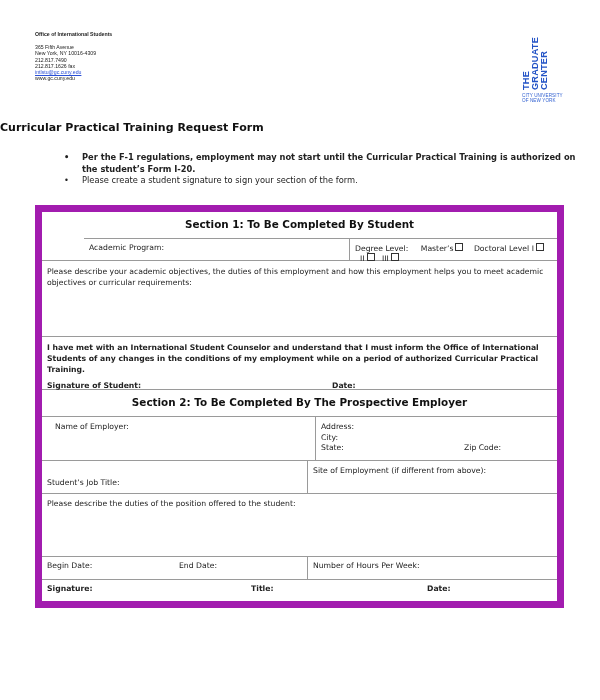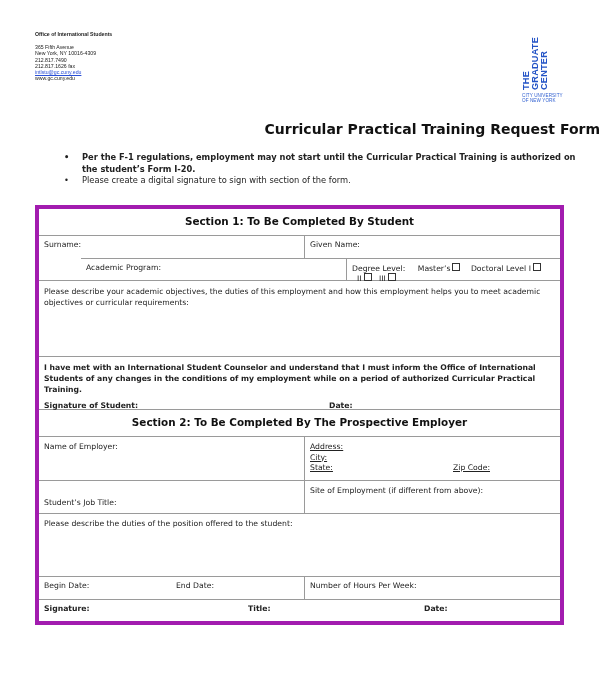--- a/index.html
+++ b/index.html
@@ -4,26 +4,26 @@
   <style>
     html, body { margin: 0; padding: 0; background: #ffffff; }
     body { width: 600px; height: 700px; position: relative; overflow: hidden; font-family: "Liberation Sans", sans-serif; color: #111; }
     .hdr { position: absolute; left: 35px; top: 31px; font-size: 5.2px; line-height: 6.2px; color: #222; }
     .hdr .office { font-weight: bold; margin-bottom: 7px; }
     .hdr .link { color: #2a4fd6; text-decoration: underline; }
     .logo { position: absolute; left: 522px; top: 32px; width: 45px; height: 72px; }
     .logo .vert { position: absolute; left: 0; top: 0; width: 40px; height: 60px; }
     .logo .vline { position: absolute; bottom: 0; transform-origin: left bottom; transform: rotate(-90deg); white-space: nowrap; font-weight: bold; color: #2353c6; font-size: 9.2px; line-height: 9px; letter-spacing: 0.2px; }
     .logo .sub { position: absolute; left: 0; font-size: 4.6px; line-height: 5.4px; color: #2f5fd0; letter-spacing: 0.1px; white-space: nowrap; }
-    .title { position: absolute; left: 0; width: 600px; top: 121px; text-align: right; font-family: "DejaVu Sans", sans-serif; font-weight: bold; font-size: 14px; color: #111; }
+    .title { position: absolute; left: 0; width: 600px; top: 121px; text-align: left; font-family: "DejaVu Sans", sans-serif; font-weight: bold; font-size: 11px; color: #111; }
     ul.bul { position: absolute; left: 52px; top: 140px; width: 520px; margin: 12px; padding: 0; list-style: none; font-family: "DejaVu Sans", sans-serif; font-size: 8.3px; line-height: 11.5px; color: #222; }
     ul.bul li { position: relative; padding-left: 18px; }
     ul.bul li::before { content: "\2022"; position: absolute; left: 0; top: 0; }
     ul.bul li.b { font-weight: bold; }
-    .form { position: absolute; left: 35px; top: 205px; width: 529px; border: 4px solid #a21caf; box-sizing: border-box; font-family: "DejaVu Sans", sans-serif; font-size: 7.7px; color: #222; }
+    .form { position: absolute; left: 35px; top: 205px; width: 529px; border: 7px solid #a21caf; box-sizing: border-box; font-family: "DejaVu Sans", sans-serif; font-size: 7.7px; color: #222; }
     .row { display: flex; border-top: 1px solid #9a9a9a; box-sizing: border-box; }
     .row:first-child { border-top: none; }
     .cell { box-sizing: border-box; padding: 4px 5px; }
     .cell.l { width: 266px; border-right: 1px solid #9a9a9a; }
     .cell.r { flex: 1; }
     .cell.full { flex: 1; }
     .sechead { text-align: center; font-weight: bold; font-size: 10.4px; color: #111; padding: 6px 0 5px 0; }
     .bold { font-weight: bold; }
     .sp { display: inline-block; }
     .chk { display: inline-block; width: 6px; height: 6px; border: 0.8px solid #333; vertical-align: -0.5px; margin-left: 2px; }
@@ -48,31 +48,27 @@
     <div class="vline" style="left:27px; bottom:2px;">CENTER</div>
   </div>
   <div class="sub" style="top:61px;">CITY UNIVERSITY</div>
   <div class="sub" style="top:66px;">OF NEW YORK</div>
 </div>
 
 <div class="title">Curricular Practical Training Request Form</div>
 
 <ul class="bul">
   <li class="b">Per the F-1 regulations, employment may not start until the Curricular Practical Training is authorized on the student’s Form I-20.</li>
-  <li>Please create a digital signature to sign with section of the form.</li>
+  <li>Please create a student signature to sign your section of the form.</li>
 </ul>
 
 <div class="form">
 
   <div class="row" style="height:26px;">
     <div class="cell full sechead">Section 1: To Be Completed By Student</div>
-  </div>
-  <div class="row" style="height:23px;">
-    <div class="cell l"><span>Surname:</span></div>
-    <div class="cell r"><span>Given Name:</span></div>
   </div>
   <div class="row" style="height:22px;margin-left:42px;">
     <div class="cell l"><span>Academic Program:</span></div>
     <div class="cell r">
       <span>Degree Level:</span>
       <span class="sp" style="margin-left:10px;"><span>Master’s</span><span class="chk"></span></span>
       <span class="sp" style="margin-left:8px;"><span>Doctoral Level I</span><span class="chk"></span></span>
       <span class="sp" style="margin-left:5px;"><span>II</span><span class="chk"></span></span>
       <span class="sp" style="margin-left:5px;"><span>III</span><span class="chk"></span></span>
     </div>
@@ -85,22 +81,22 @@
     <div class="cell full bold" style="padding-top:6px; flex:none; display:flex;">
       <span style="width:285px;"><span>Signature of Student:</span></span>
       <span><span>Date:</span></span>
     </div>
   </div>
 
   <div class="row" style="height:27px;">
     <div class="cell full sechead">Section 2:  To Be Completed By The Prospective Employer</div>
   </div>
   <div class="row" style="height:44px;">
-    <div class="cell l" style="padding-top:5px;"><span>Name of Employer:</span></div>
-    <div class="cell r" style="padding-top:5px; line-height:10.5px;text-decoration:underline;">
+    <div class="cell l" style="padding-top:5px;margin-left:8px;"><span>Name of Employer:</span></div>
+    <div class="cell r" style="padding-top:5px; line-height:10.5px;">
       <div><span>Address:</span></div>
       <div><span>City:</span></div>
       <div style="display:flex;">
         <span style="width:143px;"><span>State:</span></span>
         <span><span>Zip Code:</span></span>
       </div>
     </div>
   </div>
   <div class="row" style="height:33px;">
     <div class="cell l" style="padding-top:17px;"><span>Student’s Job Title:</span></div>

